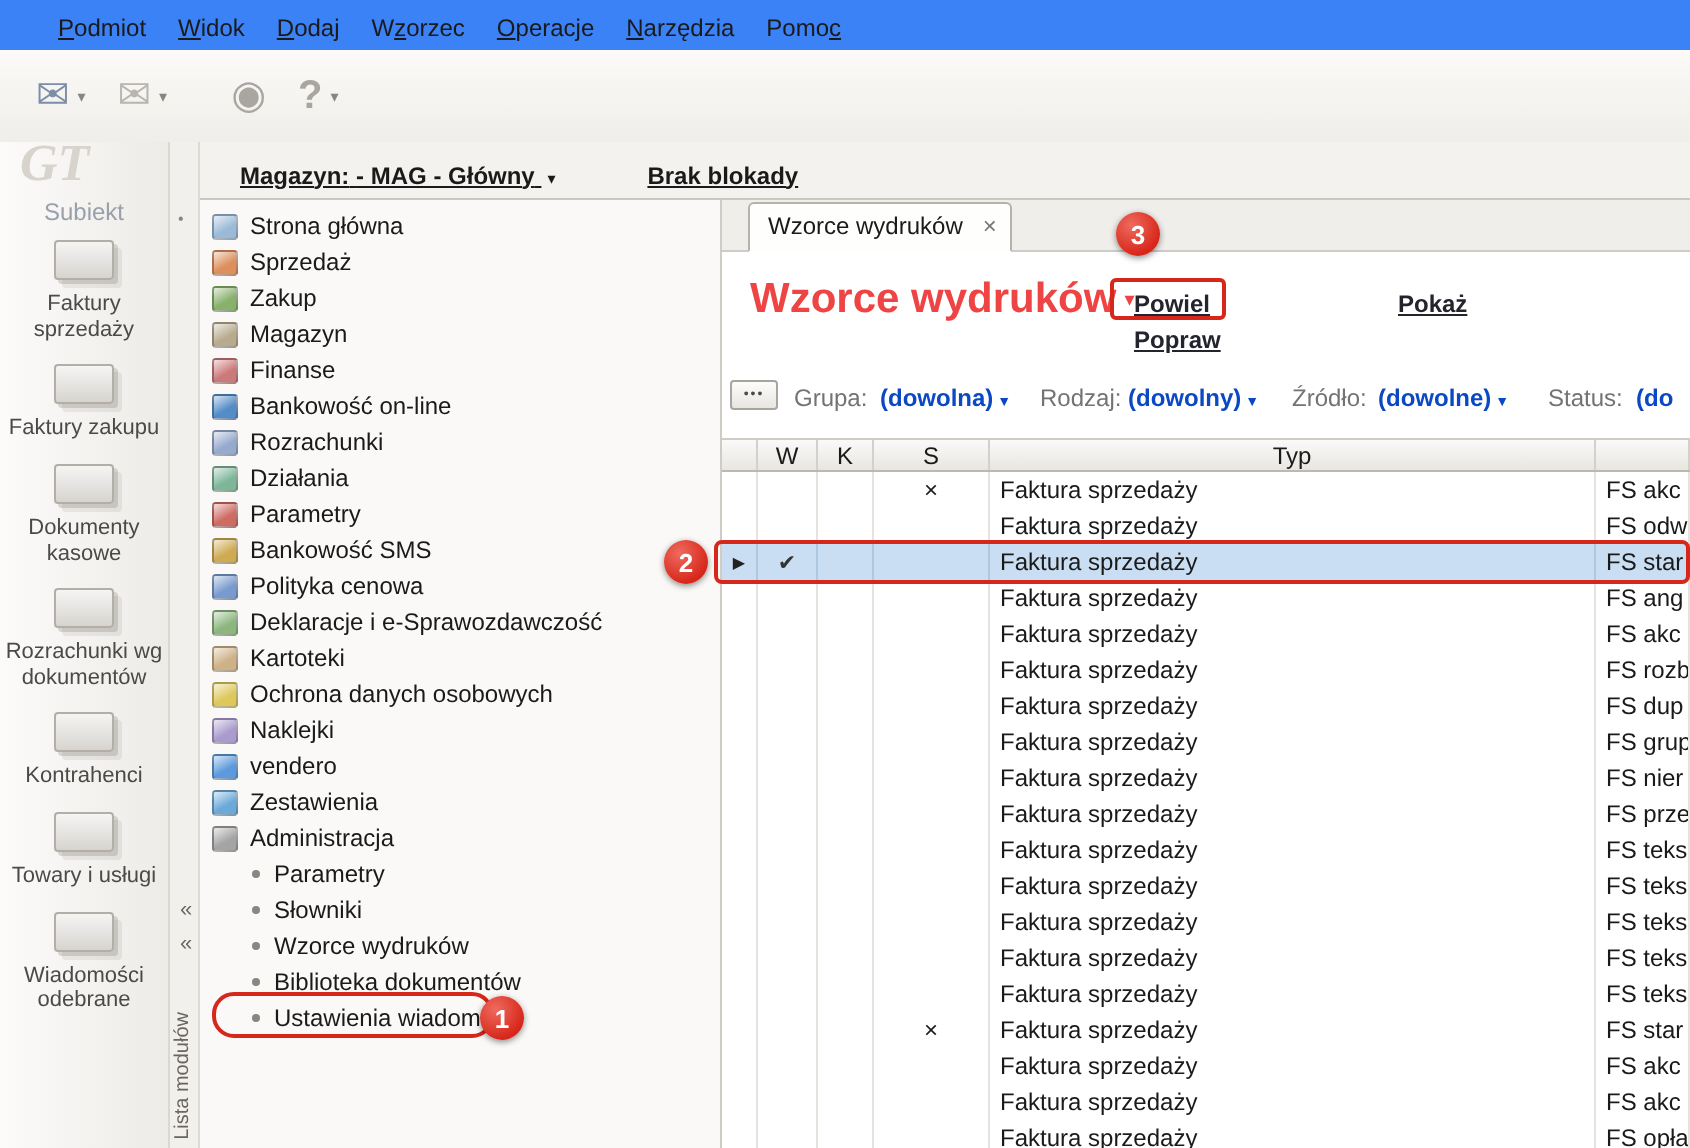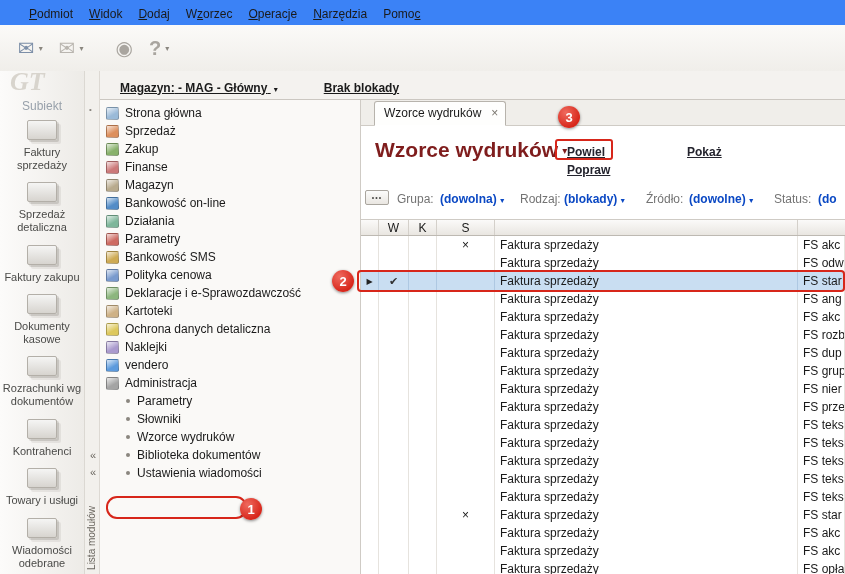--- a/index.html
+++ b/index.html
@@ -46,26 +46,26 @@
                background-image:linear-gradient(150deg, rgba(255,255,255,.8), rgba(255,255,255,.1) 60%); }
   .tree-child { height:18px; display:flex; align-items:center; gap:7px; padding-left:26px; cursor:pointer; white-space:nowrap; }
   .tree-bullet { width:4px; height:4px; border-radius:50%; background:#8a867f; flex:none; }
 
   
   .main-panel { position:absolute; left:360px; top:100px; right:0; bottom:0; background:#fff; border-left:1px solid #cfcbc5; }
   .tab-strip { position:absolute; top:0; left:0; right:0; height:26px; background:#f0eeea; border-bottom:1px solid #cfcbc5; display:flex; align-items:flex-end; padding-left:13px; }
   .tab { position:relative; top:1px; background:#fefefd; border:1px solid #b7b3ac; border-bottom:1px solid #fff; border-radius:3px 3px 0 0; padding:4px 7px 5px 9px; display:flex; align-items:center; gap:10px; cursor:pointer; }
   .tab-close { color:#7a766f; cursor:pointer; line-height:1; }
 
-  .page-title { position:absolute; top:38px; left:14px; font-size:21px; font-weight:bold; color:#7f1d1d; white-space:nowrap; }
+  .page-title { position:absolute; top:38px; left:14px; font-size:21px; font-weight:bold; color:#ef4444; white-space:nowrap; }
   .title-dd { font-size:10px; margin-left:4px; vertical-align:3px; }
   .op-link { position:absolute; font-weight:bold; color:#24242e; text-decoration:underline; cursor:pointer; white-space:nowrap; }
   .link-powiel { top:45px; left:206px; }
   .link-popraw { top:63px; left:206px; }
-  .link-pokaz { top:45px; left:306px;padding-left:20px; }
+  .link-pokaz { top:45px; left:318px;padding-left:20px; }
 
   
   .filter-row { position:absolute; top:90px; left:0; right:0; height:20px; }
   .filter-row > * { position:absolute; top:2px; white-space:nowrap; }
   .more-btn { left:4px; top:0; width:24px; height:15px; border:1px solid #a9a59e; background:linear-gradient(#fcfcfb,#e9e6e1); font-size:7px; letter-spacing:1px; color:#4a4a48; border-radius:2px; display:flex; align-items:center; justify-content:center; cursor:pointer; }
   .flabel { color:#737373; }
   .fvalue { color:#0a48c4; cursor:pointer; font-weight:bold; }
   .fvalue .dd { font-size:7px; margin-left:2px; }
   .f-grupa-label { left:36px; } .f-grupa { left:79px; }
   .f-rodzaj-label { left:159px; } .f-rodzaj { left:203px; }
@@ -136,24 +136,20 @@
     <div class="brand">
       <div class="brand-gt">GT</div>
       <div class="brand-label">Subiekt</div>
     </div>
   <div class="mod-item">
         <div class="module-icon"></div>
         <div class="mod-label">Faktury sprzedaży</div>
       </div>
       <div class="mod-item">
         <div class="module-icon"></div>
-        <div class="mod-label">Sprzedaż detaliczna</div>
-      </div>
-      <div class="mod-item">
-        <div class="module-icon"></div>
         <div class="mod-label">Faktury zakupu</div>
       </div>
       <div class="mod-item">
         <div class="module-icon"></div>
         <div class="mod-label">Dokumenty kasowe</div>
       </div>
       <div class="mod-item">
         <div class="module-icon"></div>
         <div class="mod-label">Rozrachunki wg dokumentów</div>
       </div>
@@ -196,32 +192,36 @@
       </div>
       <div class="tree-item">
         <span class="tree-icon" style="background-color: rgb(217, 130, 74);"></span>
         <span>Sprzedaż</span>
       </div>
       <div class="tree-item">
         <span class="tree-icon" style="background-color: rgb(122, 168, 90);"></span>
         <span>Zakup</span>
       </div>
       <div class="tree-item">
+        <span class="tree-icon" style="background-color: rgb(176, 160, 128);"></span>
+        <span>Magazyn</span>
+      </div>
+      <div class="tree-item">
         <span class="tree-icon" style="background-color: rgb(198, 106, 106);"></span>
         <span>Finanse</span>
       </div>
       <div class="tree-item">
-        <span class="tree-icon" style="background-color: rgb(176, 160, 128);"></span>
-        <span>Magazyn</span>
-      </div>
-      <div class="tree-item">
         <span class="tree-icon" style="background-color: rgb(63, 127, 193);"></span>
         <span>Bankowość on-line</span>
       </div>
       <div class="tree-item">
+        <span class="tree-icon" style="background-color: rgb(138, 160, 200);"></span>
+        <span>Rozrachunki</span>
+      </div>
+      <div class="tree-item">
         <span class="tree-icon" style="background-color: rgb(111, 174, 143);"></span>
         <span>Działania</span>
       </div>
       <div class="tree-item">
         <span class="tree-icon" style="background-color: rgb(200, 90, 80);"></span>
         <span>Parametry</span>
       </div>
       <div class="tree-item">
         <span class="tree-icon" style="background-color: rgb(200, 160, 63);"></span>
         <span>Bankowość SMS</span>
@@ -233,29 +233,33 @@
       <div class="tree-item">
         <span class="tree-icon" style="background-color: rgb(127, 174, 111);"></span>
         <span>Deklaracje i e-Sprawozdawczość</span>
       </div>
       <div class="tree-item">
         <span class="tree-icon" style="background-color: rgb(200, 168, 120);"></span>
         <span>Kartoteki</span>
       </div>
       <div class="tree-item">
         <span class="tree-icon" style="background-color: rgb(217, 194, 74);"></span>
-        <span>Ochrona danych detaliczna</span>
+        <span>Ochrona danych osobowych</span>
       </div>
       <div class="tree-item">
         <span class="tree-icon" style="background-color: rgb(160, 143, 200);"></span>
         <span>Naklejki</span>
       </div>
       <div class="tree-item">
         <span class="tree-icon" style="background-color: rgb(74, 143, 217);"></span>
         <span>vendero</span>
+      </div>
+      <div class="tree-item">
+        <span class="tree-icon" style="background-color: rgb(90, 159, 212);"></span>
+        <span>Zestawienia</span>
       </div>
       <div class="tree-item">
         <span class="tree-icon" style="background-color: rgb(154, 154, 154);"></span>
         <span>Administracja</span>
       </div>
       <div class="tree-child">
         <span class="tree-bullet"></span>
         <span>Parametry</span>
       </div>
       <div class="tree-child">
@@ -290,33 +294,34 @@
 
     <span class="op-link link-powiel">Powiel</span>
     <span class="op-link link-popraw">Popraw</span>
     <span class="op-link link-pokaz">Pokaż</span>
 
     <div class="filter-row">
       <div class="more-btn">•••</div>
       <span class="flabel f-grupa-label">Grupa:</span>
       <span class="fvalue f-grupa"><span>(dowolna)</span><span class="dd">▼</span></span>
       <span class="flabel f-rodzaj-label">Rodzaj:</span>
-      <span class="fvalue f-rodzaj"><span>(blokady)</span><span class="dd">▼</span></span>
+      <span class="fvalue f-rodzaj"><span>(dowolny)</span><span class="dd">▼</span></span>
       <span class="flabel f-zrodlo-label">Źródło:</span>
       <span class="fvalue f-zrodlo"><span>(dowolne)</span><span class="dd">▼</span></span>
       <span class="flabel f-status-label">Status:</span>
       <span class="fvalue f-status"><span>(do</span></span>
     </div>
 
     <div class="table">
       <div class="thead">
         <div class="th"></div>
         <div class="th">W</div>
         <div class="th">K</div>
         <div class="th">S</div>
+        <div class="th">Typ</div>
         <div class="th"></div>
       </div>
       <div>
           <div class="tr">
             <div class="td center ind"></div>
             <div class="td center"></div>
             <div class="td center"></div>
             <div class="td center">×</div>
             <div class="td text">Faktura sprzedaży</div>
             <div class="td text">FS akc</div>

